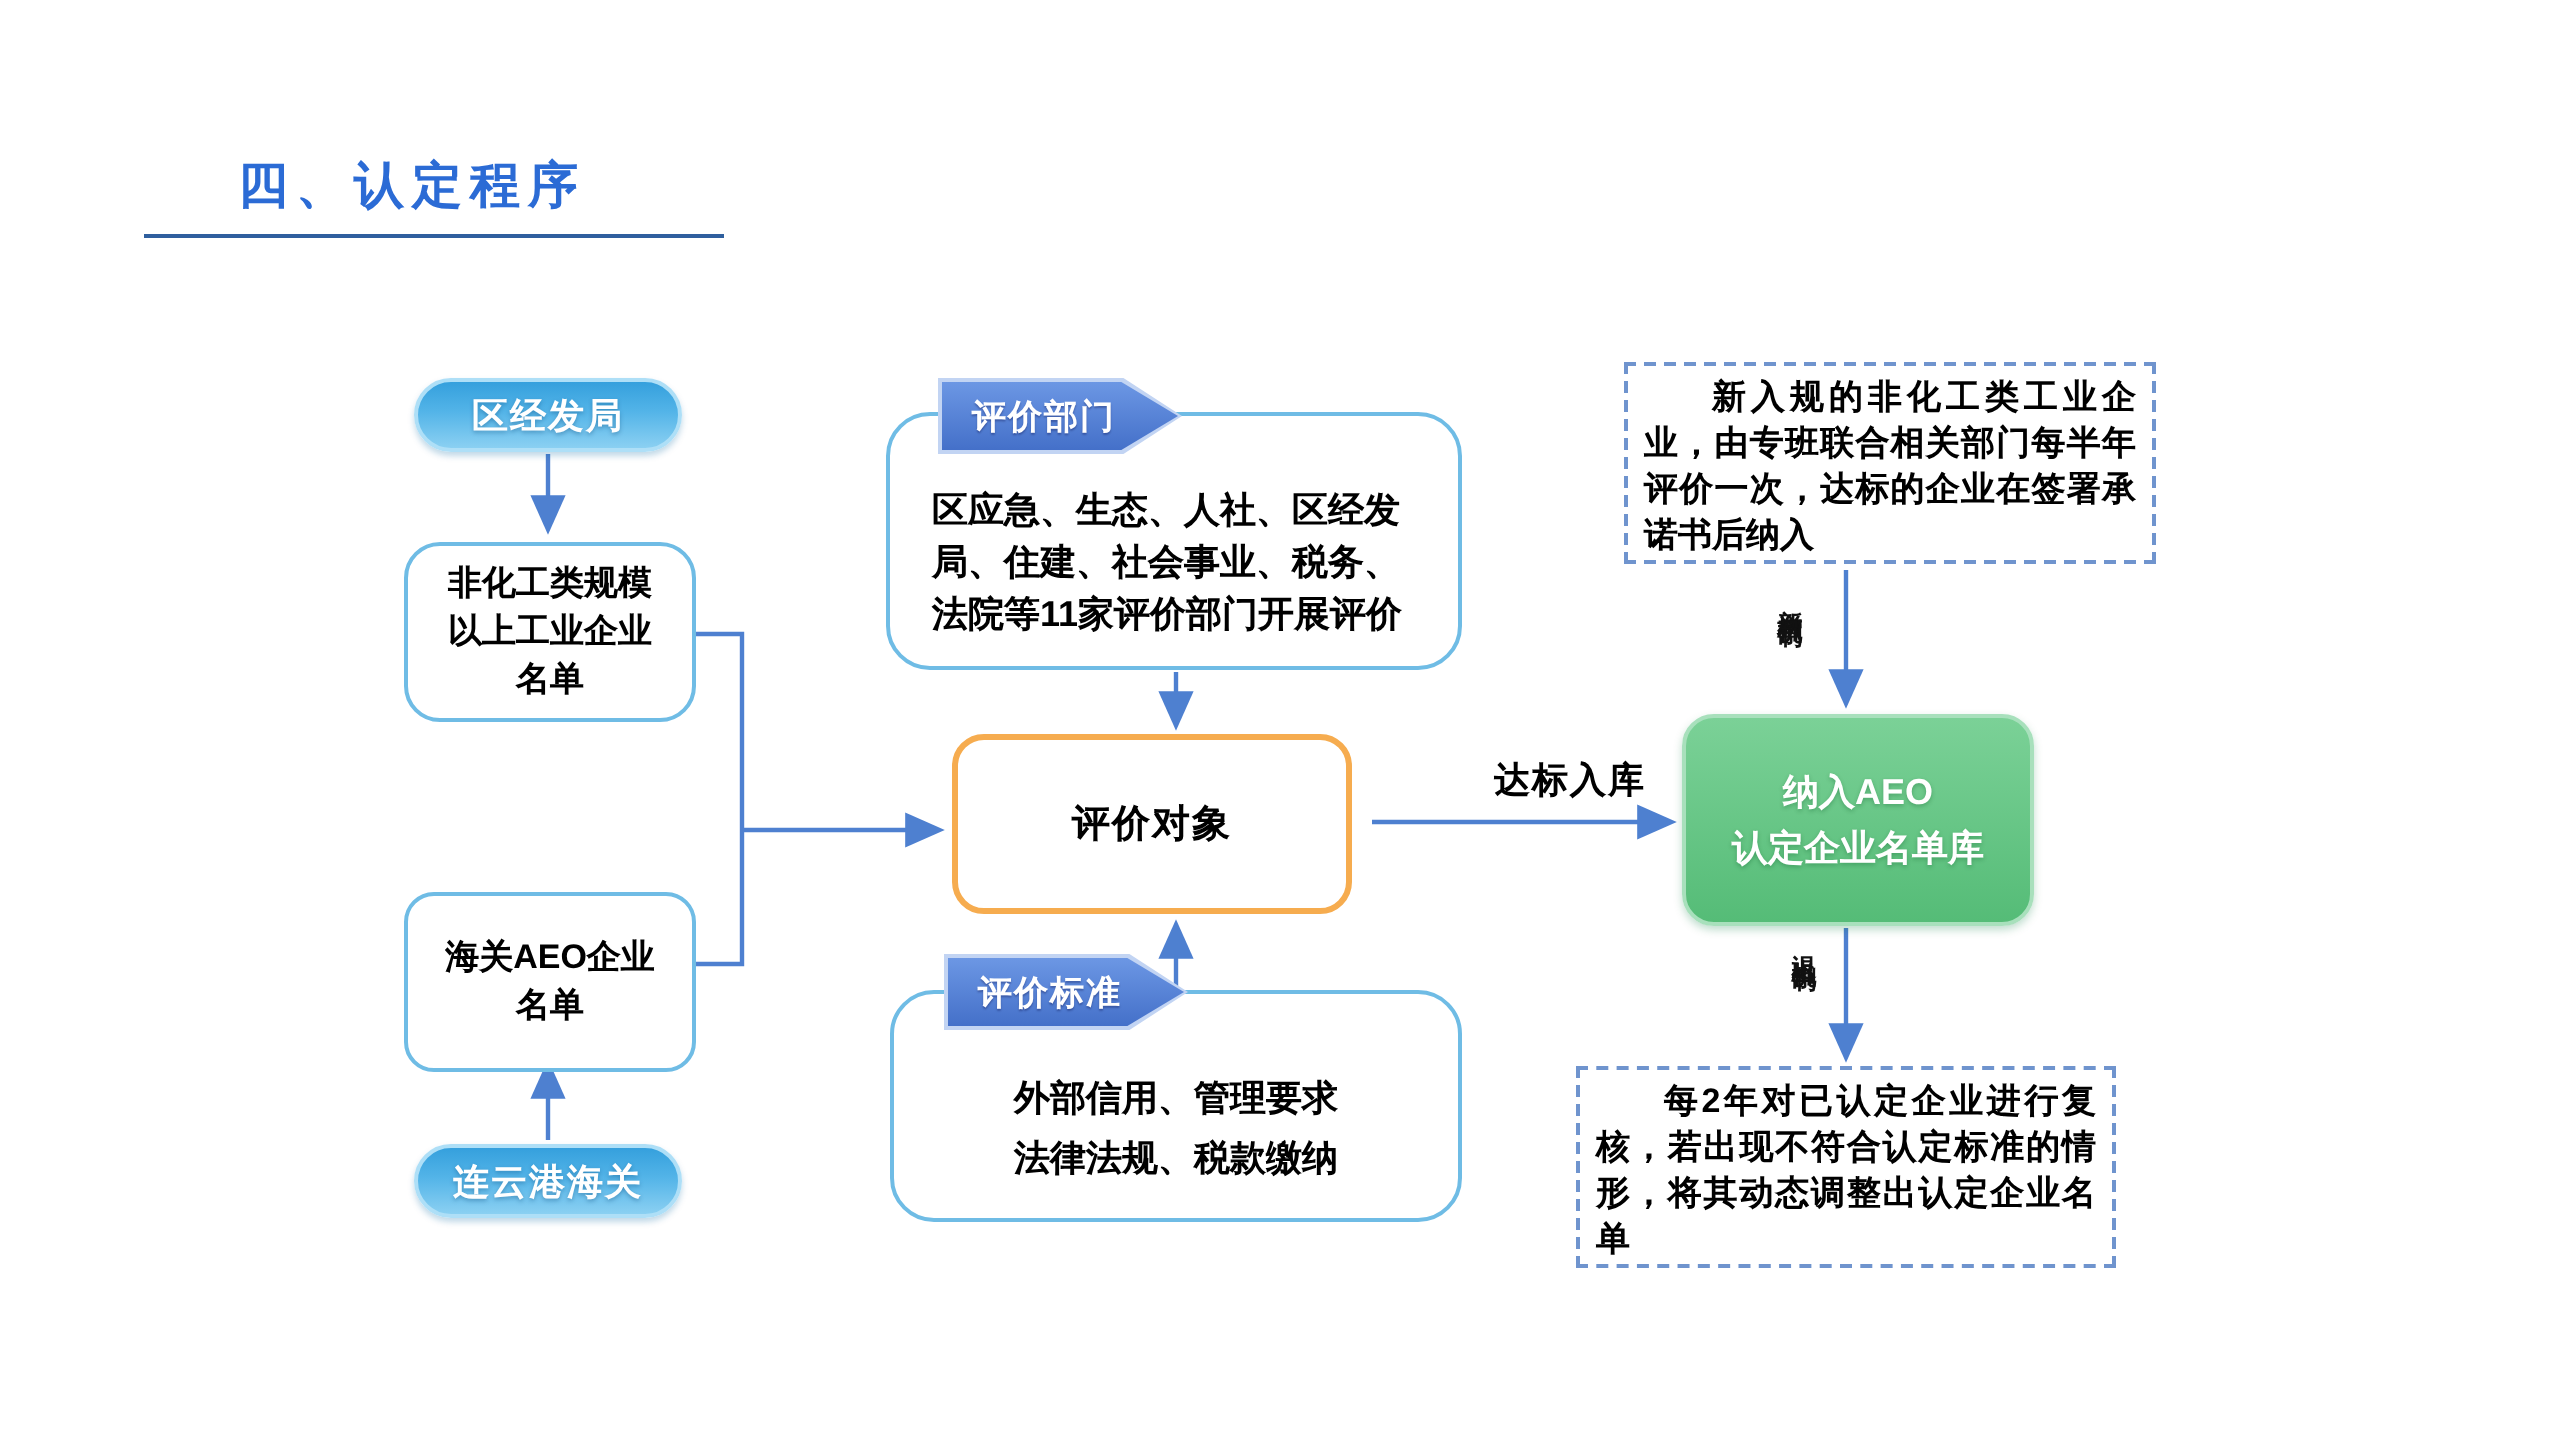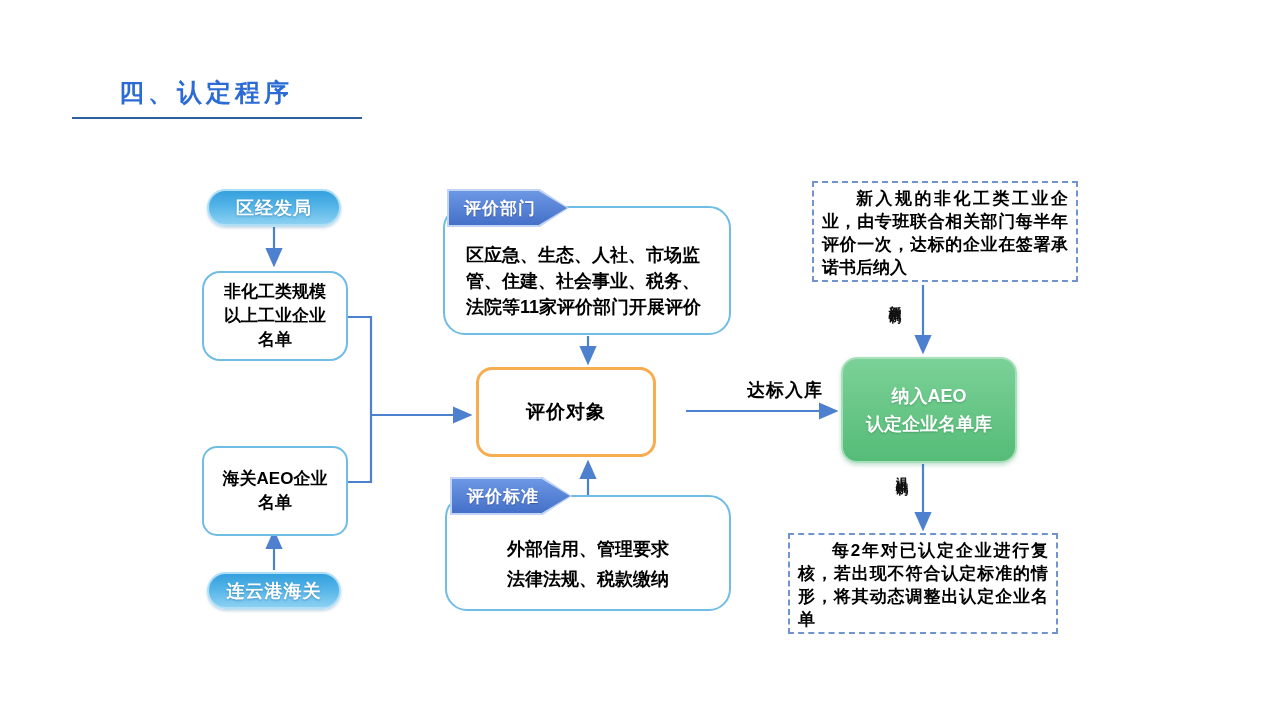--- a/index.html
+++ b/index.html
@@ -54,39 +54,39 @@
     display:flex; align-items:center;
     padding:28px 21px 8px; font-size:18px; line-height:26px; text-align:left;
   }
   .std-box {
     left:445px; top:495px; width:286px; height:116px;
     display:flex; flex-direction:column; align-items:center; justify-content:center;
     padding-top:22px; font-size:18px; line-height:30px; text-align:center;
   }
 
   
-  .tag { width:122px; height:38px; z-index:3; }
+  .tag { width:122px; height:38px; z-index:3;margin-left:22px; }
   .tag-outer {
     position:absolute; inset:0; background:#C2D4F3;
     clip-path:polygon(0 0,76% 0,100% 50%,76% 100%,0 100%);
   }
   .tag-inner {
     position:absolute; inset:2px;
     background:linear-gradient(180deg,#6C97E4 0%,#4470C9 100%);
     clip-path:polygon(0 0,76% 0,100% 50%,76% 100%,0 100%);
     display:flex; align-items:center; padding-left:15px;
     color:#fff; font-weight:bold; font-size:17px; letter-spacing:1px;
     text-shadow:0 1px 1px rgba(0,0,60,.3);
   }
   .tag-dept { left:447px; top:189px; }
   .tag-std { left:450px; top:477px; }
 
   
   .target-box {
-    left:476px; top:367px; width:180px; height:90px; z-index:2;
+    left:476px; top:367px; width:200px; height:90px; z-index:2;
     background:#fff; border:3px solid #F6AC4F; border-radius:16px;
     display:flex; align-items:center; justify-content:center;
     font-size:19px; font-weight:bold; color:#000; letter-spacing:1px;
   }
 
   .pass-label {
     left:733px; top:378px; width:104px; z-index:2; text-align:center;
     font-size:18px; font-weight:bold; color:#000; letter-spacing:1px;
   }
 
@@ -143,21 +143,21 @@
 
 <div class="abs slide-title">四、认定程序</div>
 <div class="abs title-underline"></div>
 
 <div class="abs pill pill-top">区经发局</div>
 <div class="abs listbox listbox-top">非化工类规模以上工业企业名单</div>
 <div class="abs listbox listbox-bottom">海关AEO企业名单</div>
 <div class="abs pill pill-bottom">连云港海关</div>
 
 <div class="abs bigbox dept-box">
-  <span>区应急、生态、人社、市场监管、住建、社会事业、税务、法院等11家评价部门开展评价</span>
+  <span>区应急、生态、人社、区经发局、住建、社会事业、税务、法院等11家评价部门开展评价</span>
 </div>
 <div class="abs tag tag-dept">
   <div class="tag-outer"></div>
   <div class="tag-inner">评价部门</div>
 </div>
 
 <div class="abs target-box">评价对象</div>
 
 <div class="abs bigbox std-box">
   <span>外部信用、管理要求</span>

